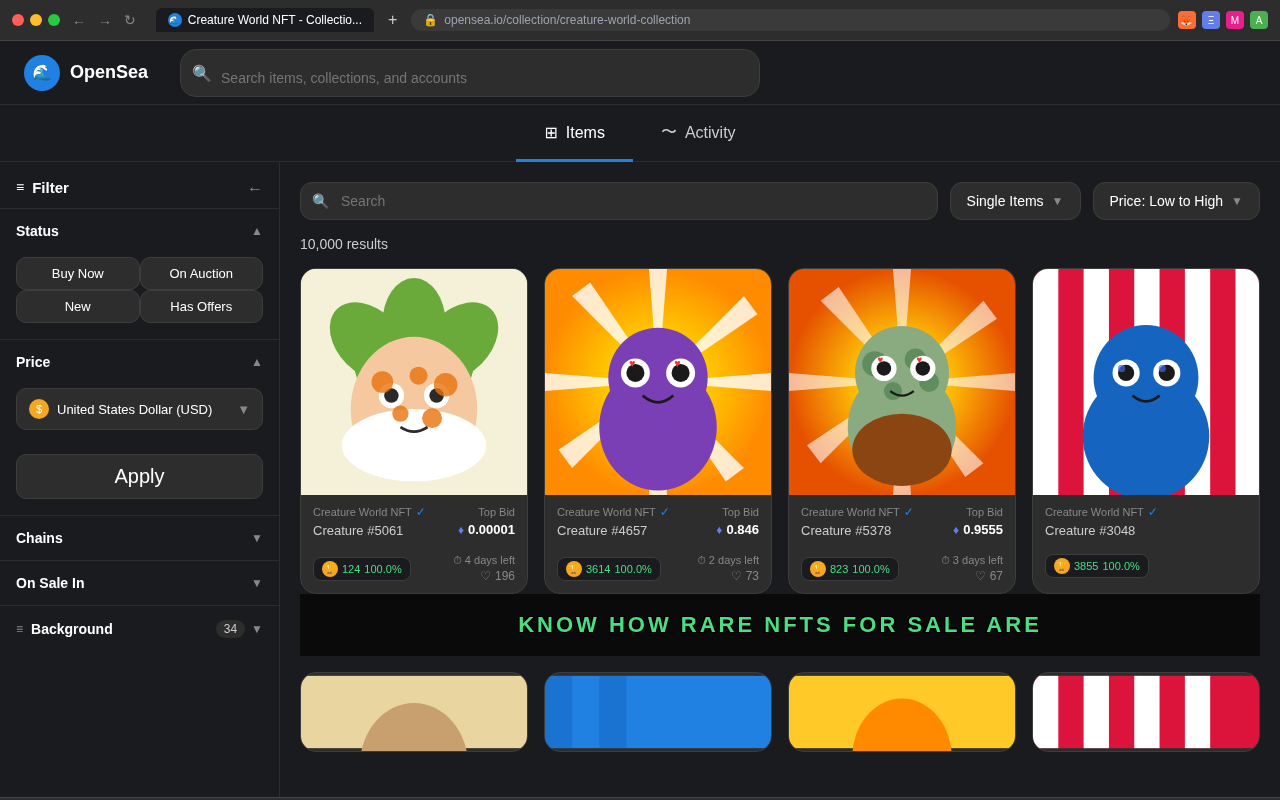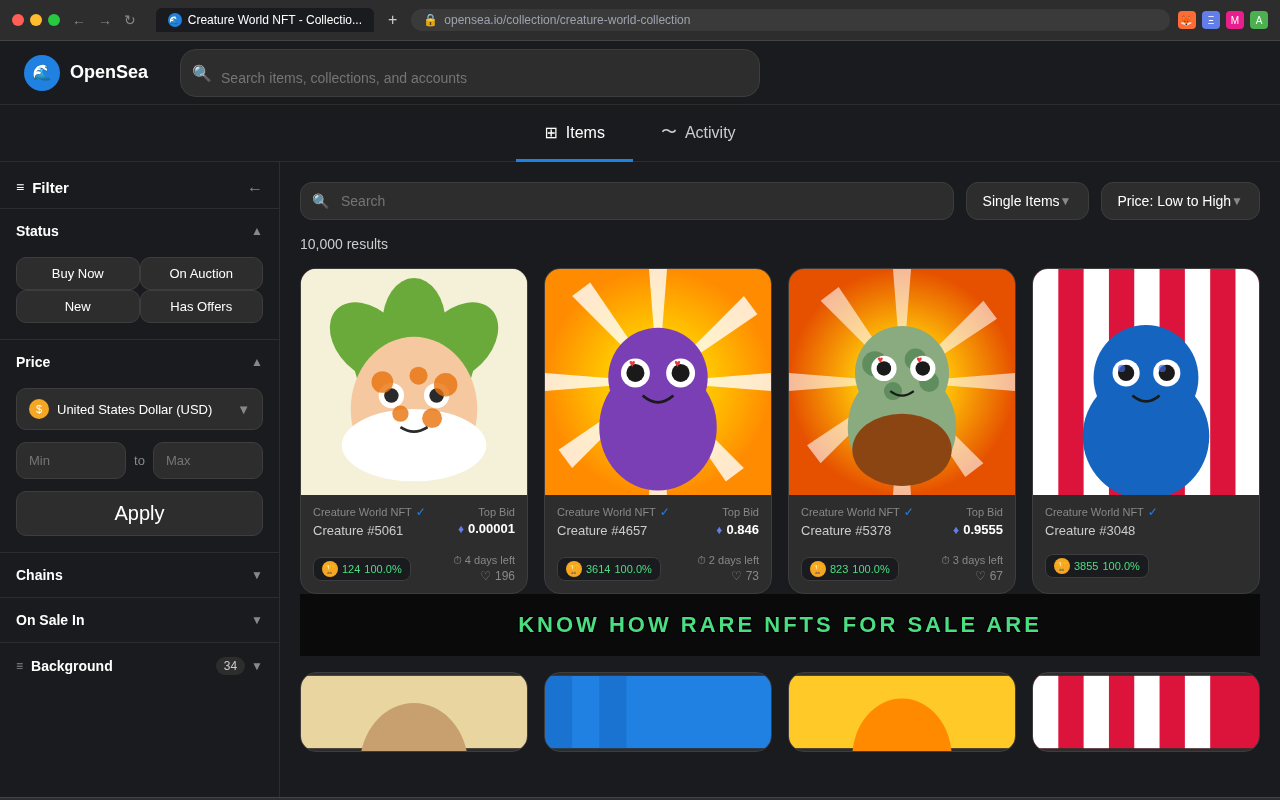--- a/index.html
+++ b/index.html
@@ -71,21 +71,21 @@
     .on-sale-section { border-top: 1px solid #2d2d2d; }
     .background-section { border-top: 1px solid #2d2d2d; }
     .section-count { background: #2d2d2d; border-radius: 10px; padding: 2px 8px; font-size: 12px; color: #ccc; }
 
     
     .content-area { flex: 1; overflow-y: auto; padding: 20px; background: #1a1b1f; }
     .content-toolbar { display: flex; align-items: center; gap: 12px; margin-bottom: 16px; }
     .content-search-wrap { flex: 1; position: relative; }
     .content-search-icon { position: absolute; left: 12px; top: 50%; transform: translateY(-50%); color: #888; font-size: 14px; }
     .content-search-input { width: 100%; background: #2d2d2d; border: 1px solid #3d3d3d; border-radius: 12px; padding: 10px 16px 10px 40px; font-size: 14px; color: #888; outline: none; }
-    .dropdown { background: #2d2d2d; border: 1px solid #3d3d3d; border-radius: 12px; padding: 10px 16px; font-size: 14px; color: #fff; display: flex; align-items: center; cursor: pointer; white-space: nowrap; }
+    .dropdown { background: #2d2d2d; border: 1px solid #3d3d3d; border-radius: 12px; padding: 10px 16px; font-size: 14px; color: #fff; display: flex; align-items: center; gap: 8px; cursor: pointer; white-space: nowrap; }
     .dropdown-arrow { color: #888; font-size: 12px; }
     .results-count { font-size: 14px; color: #ccc; margin-bottom: 16px; }
 
     
     .nft-grid { display: grid; grid-template-columns: repeat(4, 1fr); gap: 16px; }
     .nft-card { background: #2d2d2d; border-radius: 16px; overflow: hidden; border: 1px solid #3d3d3d; cursor: pointer; }
     .nft-image { width: 100%; aspect-ratio: 1; position: relative; overflow: hidden; }
     .nft-info { padding: 10px 12px; }
     .nft-collection { font-size: 12px; color: #888; display: flex; align-items: center; gap: 4px; }
     .verified-badge { color: #2081e2; font-size: 12px; }
@@ -195,25 +195,20 @@
       <div class="section-header">
         <span class="section-label">Price</span>
         <span class="chevron">▲</span>
       </div>
       <div class="price-section">
         <div class="currency-select">
           <div class="currency-icon">$</div>
           <span style="flex:1;font-size:13px;">United States Dollar (USD)</span>
           <span style="color:#888;">▼</span>
         </div>
-        <div class="price-range">
-          <input class="price-input" type="text" placeholder="Min" style="">
-          <span class="price-to">to</span>
-          <input class="price-input" type="text" placeholder="Max" style="">
-        </div>
         <button class="apply-btn">Apply</button>
       </div>
     </div>
 
     <div class="chains-section section">
       <div class="section-header">
         <span class="section-label">Chains</span>
         <span class="chevron">▼</span>
       </div>
     </div>
@@ -288,21 +283,21 @@
 
             <path d="M110 175 Q125 185 140 175" stroke="#2a2a2a" stroke-width="3" fill="none"></path>
           </svg>
         </div>
         <div class="nft-info">
           <div class="nft-collection">
             <span style="font-size:11px;color:#888;">Creature World NFT</span>
             <span class="verified-badge">✓</span>
             <span style="margin-left:auto;font-size:11px;color:#888;">Top Bid</span>
           </div>
-          <div style="display:flex;justify-content:space-between;align-items:flex-start;margin-top:2px;">
+          <div style="display:flex;justify-content:space-between;align-items:center;margin-top:2px;">
             <span class="nft-name">Creature #5061</span>
             <span class="nft-price-val"><span class="eth-icon">♦</span>0.00001</span>
           </div>
         </div>
         <div class="nft-bottom">
           <div class="rarity-badge">
             <div class="rarity-icon">🏆</div>
             <span>124</span>
             <span style="color:#4ade80;">100.0%</span>
           </div>

